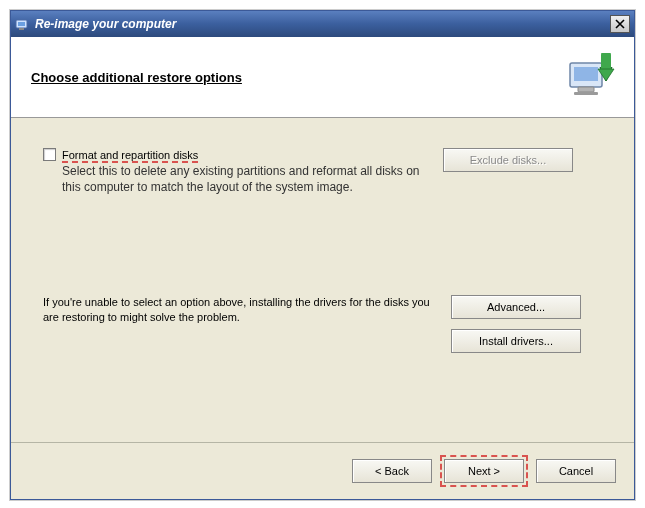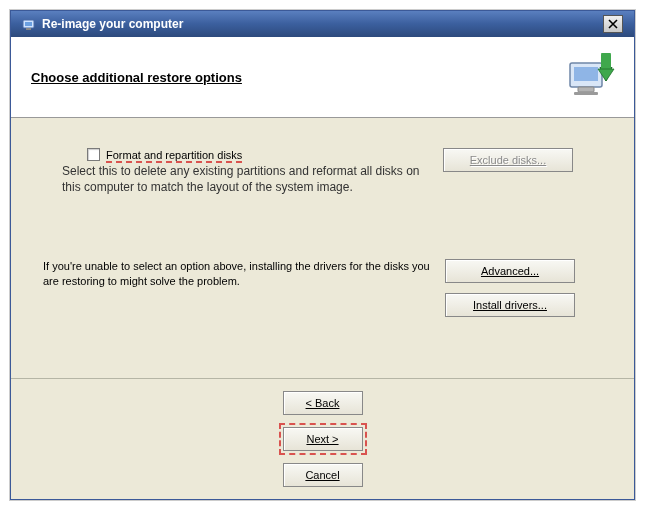--- a/index.html
+++ b/index.html
@@ -18,24 +18,25 @@
       background: #ece9d8;
       display: flex;
       flex-direction: column;
       box-shadow: 0 0 0 1px rgba(0,0,0,0.2);
     }
     .titlebar {
       background: linear-gradient(to bottom, #5a7fbf 0%, #3b5f9e 50%, #2d4a7c 100%);
       height: 26px;
       display: flex;
       align-items: center;
-      padding: 0 11px;
+      padding: 0 4px;
       color: #fff;
       font-size: 12px;
       font-weight: bold;
+      font-style: italic;
     }
     .titlebar-icon {
       width: 16px;
       height: 16px;
       margin-right: 4px;
       display: inline-flex;
       align-items: center;
       justify-content: center;
     }
     .titlebar-text {
@@ -90,21 +91,20 @@
     }
     .option-text {
       flex: 1;
       max-width: 390px;
     }
     .checkbox-line {
       display: flex;
       align-items: center;
       gap: 6px;
       margin-bottom: 2px;
-      margin-left: 44px;
     }
     .checkbox {
       width: 13px;
       height: 13px;
       background: #fff;
       border: 1px solid #7a7a7a;
       box-shadow: inset 1px 1px 1px rgba(0,0,0,0.2);
       flex-shrink: 0;
     }
     .checkbox-label {
@@ -132,49 +132,47 @@
       border: 1px solid #888;
       font-size: 11px;
       color: #000;
       cursor: pointer;
       padding: 0 8px;
       box-shadow: inset 1px 1px 0 #fff;
       display: inline-flex;
       align-items: center;
       justify-content: center;
       min-width: 85px;
-      text-decoration: underline;
     }
     .btn.disabled {
       color: #8a8a8a;
       text-shadow: 1px 1px 0 #fff;
       cursor: default;
     }
     .lower-block {
-      margin-top: 64px;
+      margin-top: 100px;
       display: flex;
       align-items: flex-start;
-      gap: 12px;
+      gap: 18px;
     }
     .lower-text {
       flex: 1;
       max-width: 390px;
       font-size: 11px;
       line-height: 1.35;
       padding-left: 0;
     }
     .footer {
       border-top: 1px solid #b5b5a5;
       background: #ece9d8;
       padding: 12px 18px;
       display: flex;
       justify-content: flex-end;
       gap: 8px;
       align-items: center;
-      flex-direction: column;
     }
     .next-highlight {
       border: 2px dashed #d9534f;
       padding: 2px;
       display: inline-flex;
     }
     .footer .btn {
       min-width: 80px;
     }
   </style>

